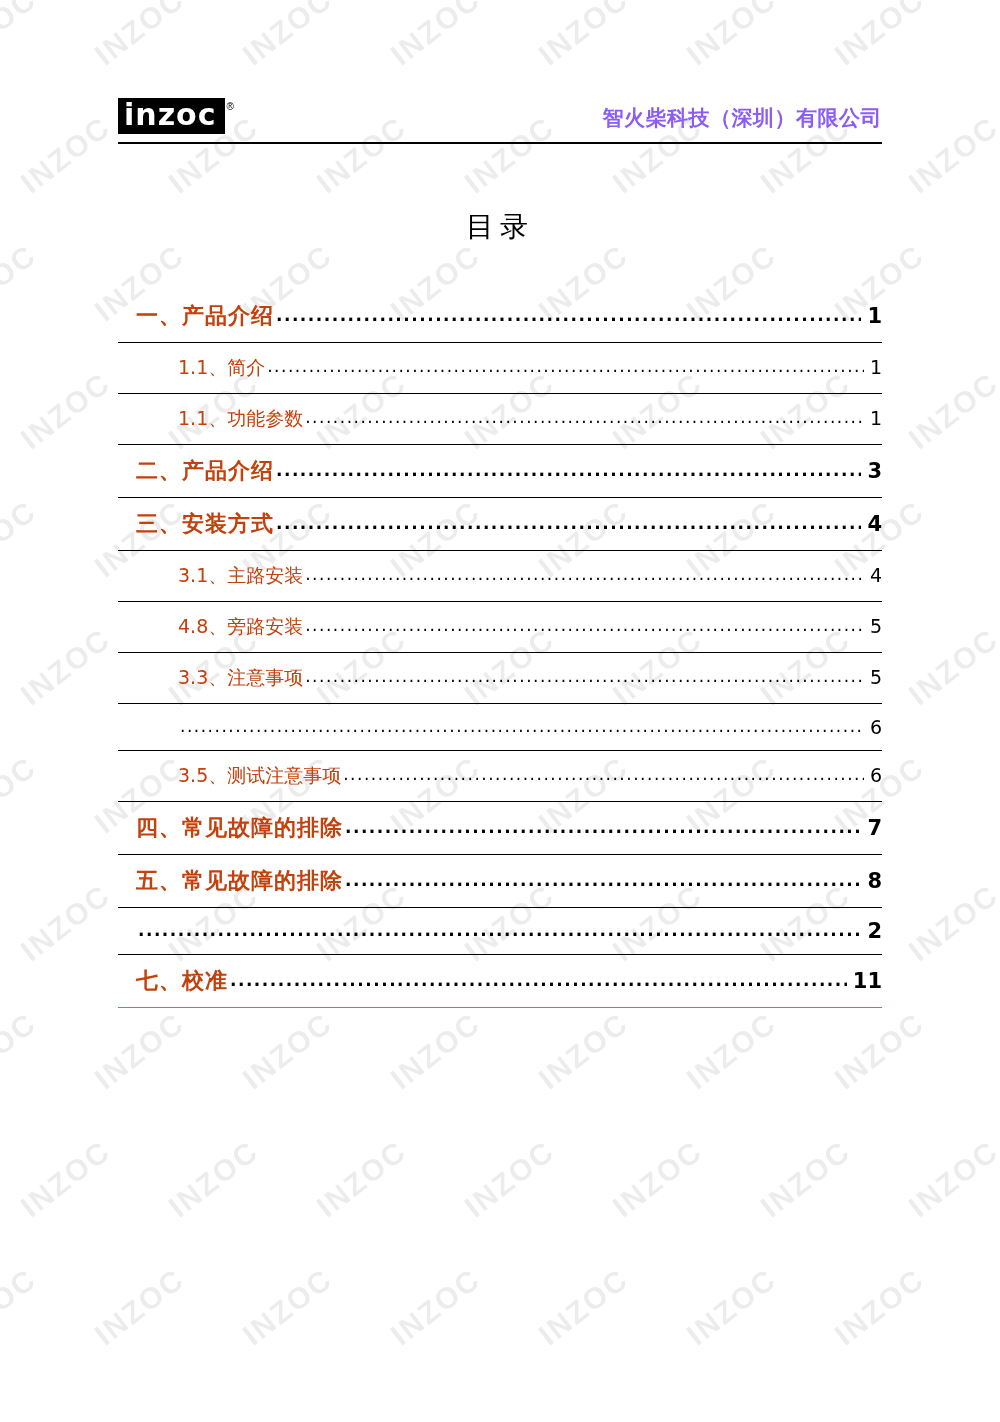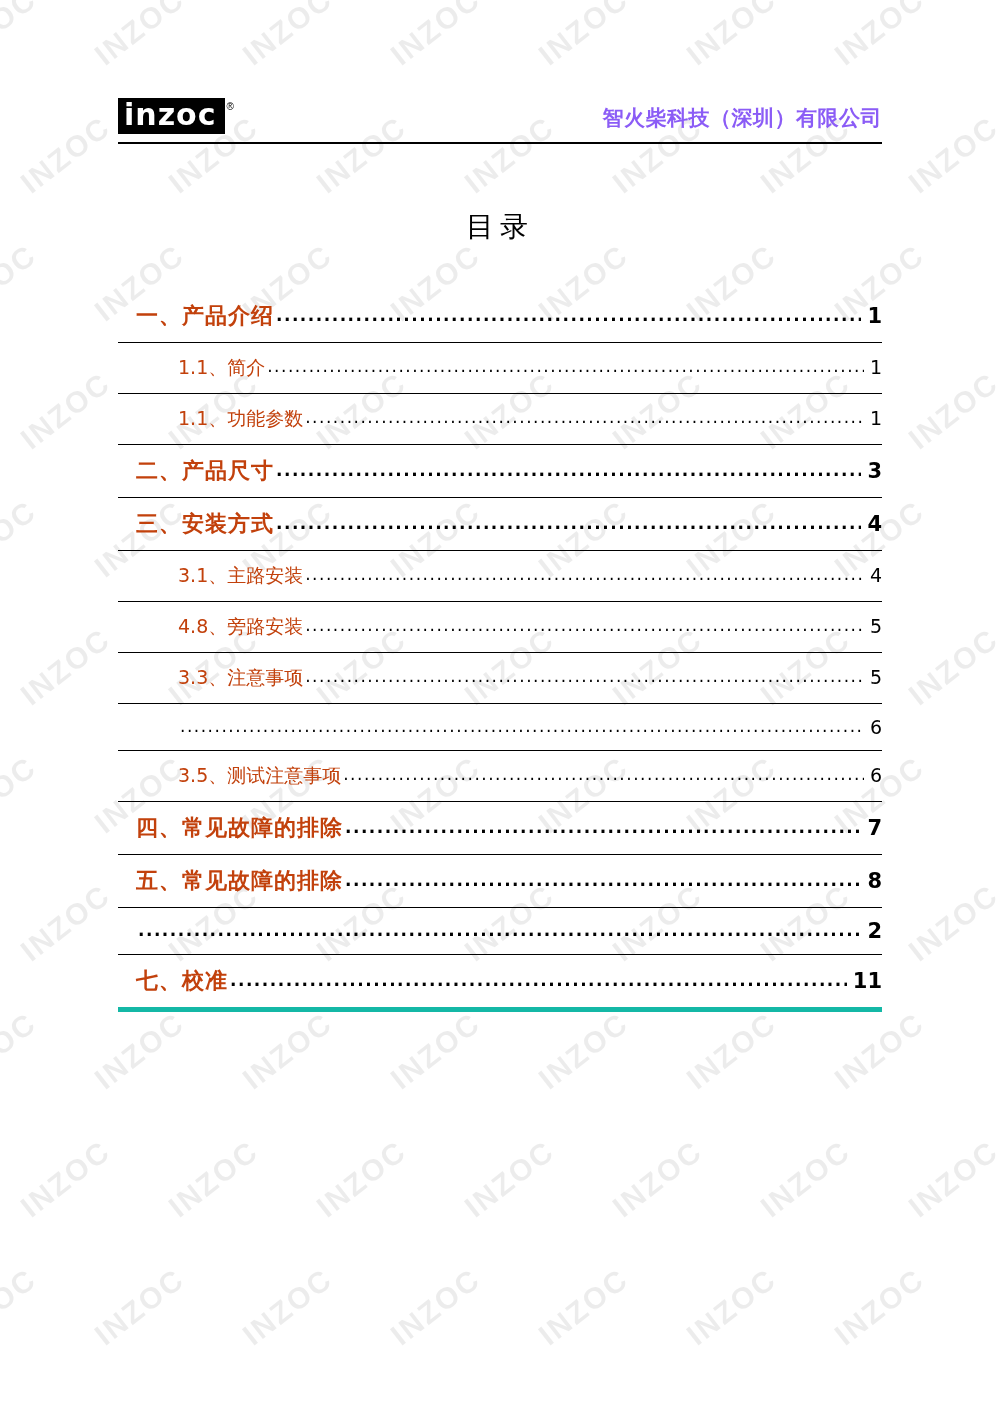--- a/index.html
+++ b/index.html
@@ -141,21 +141,21 @@
   .lvl1 .toc-page { font-size: 21px; font-weight: bold; }
   
   .lvl2 {
     font-family: "DejaVu Sans", "Liberation Sans", sans-serif;
     font-size: 19px;
     font-weight: normal;
     padding: 12px 0 12px 60px;
     border-bottom: 1px solid #000;
   }
   .lvl2 .toc-page { font-size: 19px; }
-  .toc-row:last-child { border-bottom: 5px solid #14b8a6; }
+  .toc-row:last-child { border-bottom: 1px solid #14b8a6; }
 </style>
 </head>
 <body>
 
 <div class="page">
 
   <div class="watermark-layer">
       <span class="wm" style="left: -60px; top: 10px;">INZOC</span>
       <span class="wm" style="left: 88px; top: 10px;">INZOC</span>
       <span class="wm" style="left: 236px; top: 10px;">INZOC</span>
@@ -257,21 +257,21 @@
           <span class="toc-label">1.1、简介</span>
           <span class="toc-dots">................................................................................................................................................................</span>
           <span class="toc-page">1</span>
         </div>
         <div class="toc-row lvl2">
           <span class="toc-label">1.1、功能参数</span>
           <span class="toc-dots">................................................................................................................................................................</span>
           <span class="toc-page">1</span>
         </div>
         <div class="toc-row lvl1">
-          <span class="toc-label">二、产品尺寸</span>
+          <span class="toc-label">二、产品介绍</span>
           <span class="toc-dots">................................................................................................................................................................</span>
           <span class="toc-page">3</span>
         </div>
         <div class="toc-row lvl1">
           <span class="toc-label">三、安装方式</span>
           <span class="toc-dots">................................................................................................................................................................</span>
           <span class="toc-page">4</span>
         </div>
         <div class="toc-row lvl2">
           <span class="toc-label">3.1、主路安装</span>

